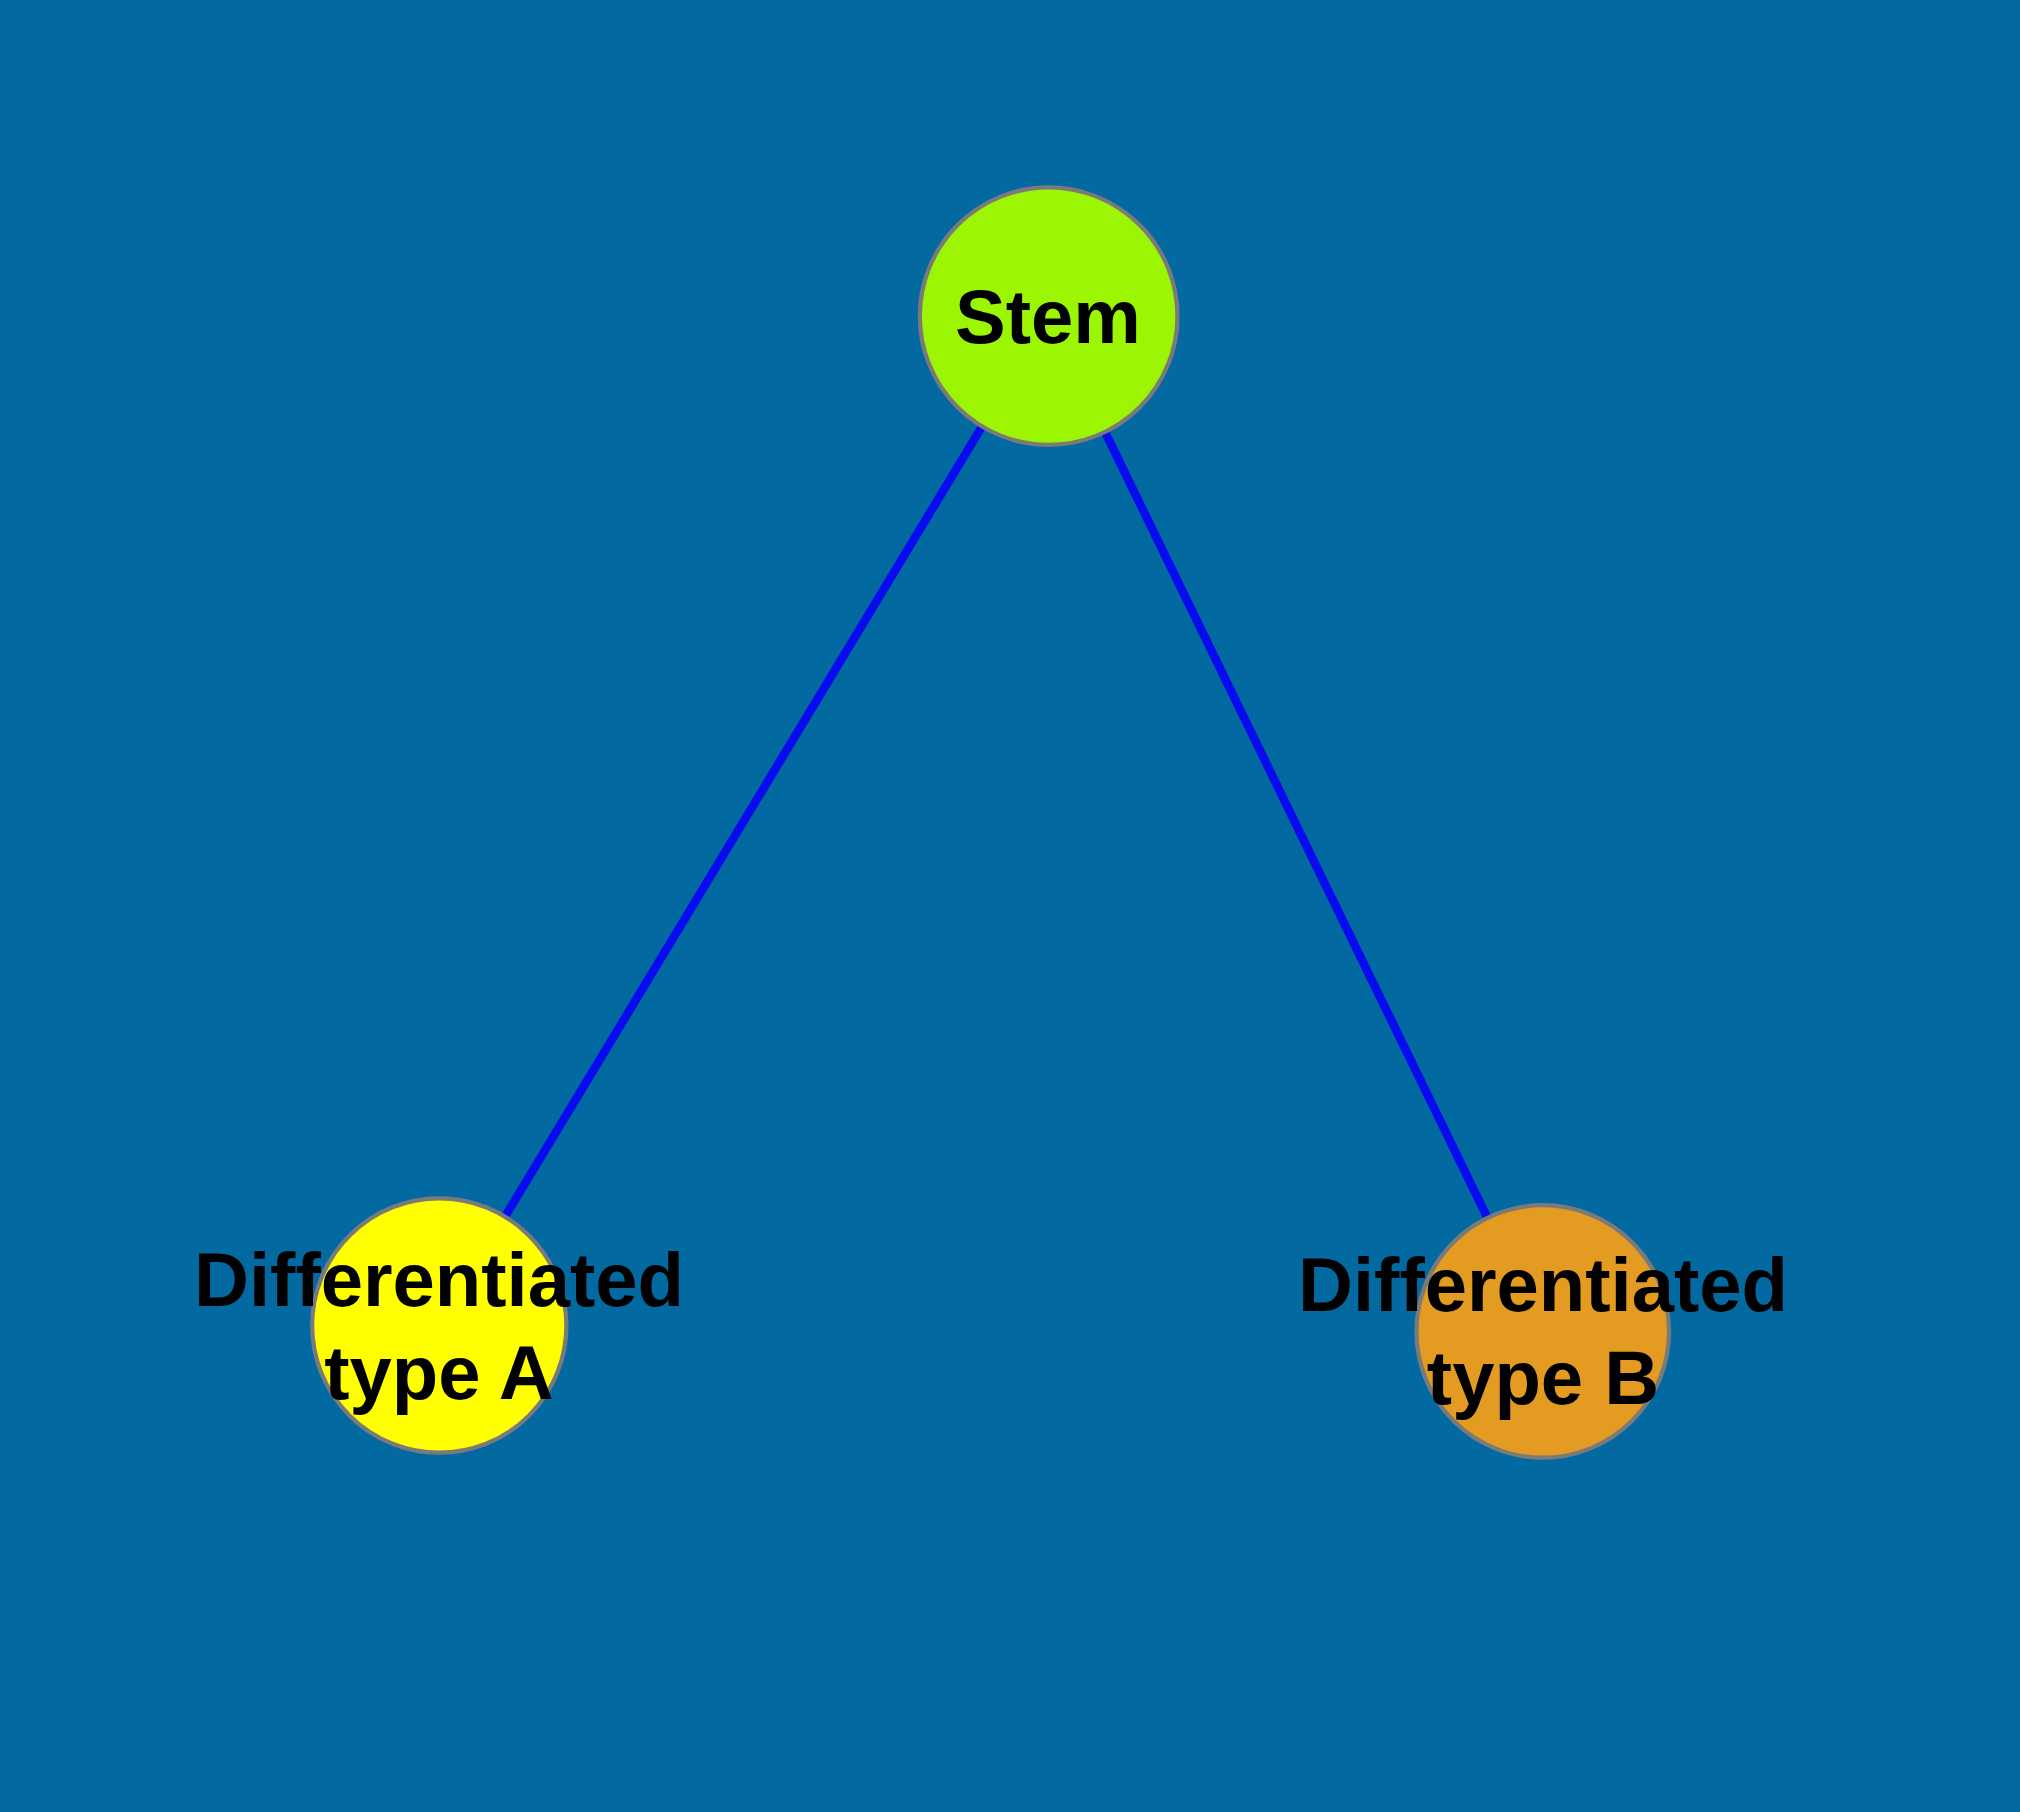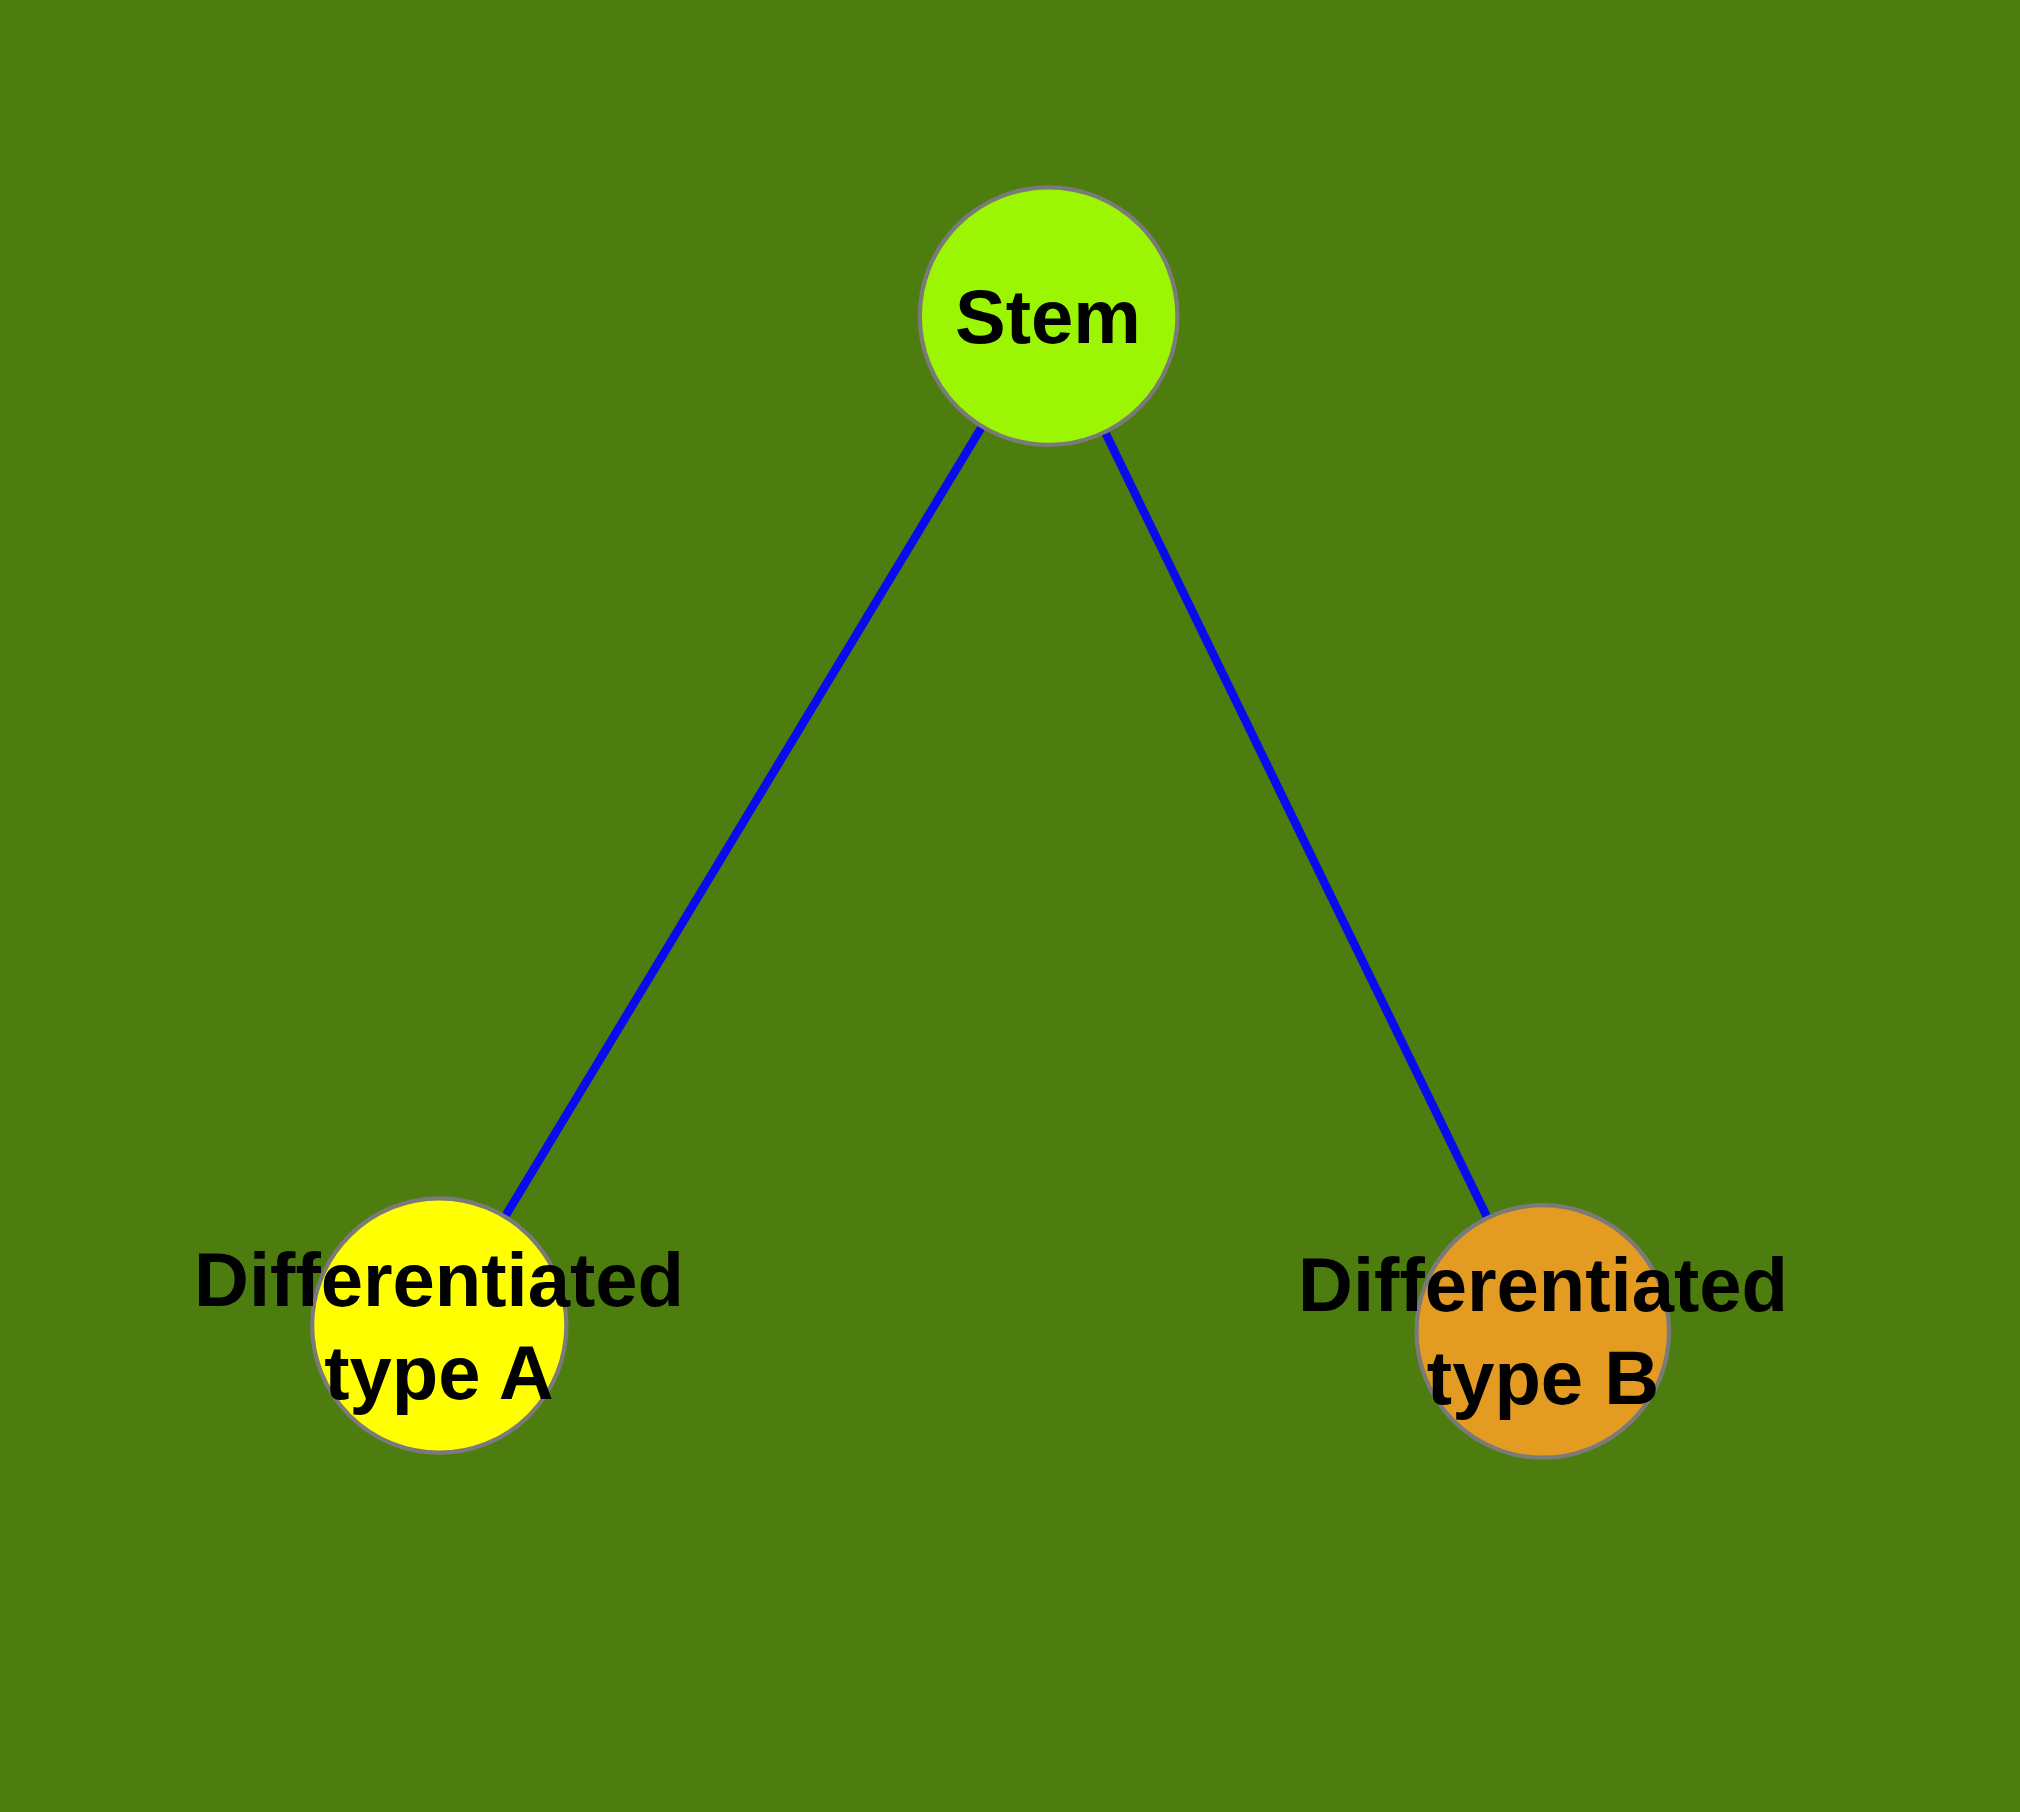--- a/index.html
+++ b/index.html
@@ -29,21 +29,21 @@
     line-height: 93px;
     text-align: center;
     white-space: pre-line;
     color: #000000;
     pointer-events: none;
   }
 </style>
 </head>
 <body>
 
-<div class="stage" id="stage" style="background: #4d7c0f;">
+<div class="stage" id="stage" style="background: #0369a1;">
   <svg id="graph-svg" xmlns="http://www.w3.org/2000/svg" width="2021" height="1812" viewBox="0 0 2384 2138">
     <g id="edges-layer">
         <line x1="1237" y1="373" x2="518" y2="1564" stroke="#0A0AF0" stroke-width="10"></line>
         <line x1="1237" y1="373" x2="1820" y2="1571" stroke="#0A0AF0" stroke-width="10"></line>
       </g>
     <g id="nodes-layer">
         <circle cx="1237" cy="373" r="152" fill="#9CF502" stroke="#7A7A7A" stroke-width="5"></circle>
         <circle cx="518" cy="1564" r="150" fill="#FFFF00" stroke="#7A7A7A" stroke-width="5"></circle>
         <circle cx="1820" cy="1571" r="149" fill="#E39B21" stroke="#7A7A7A" stroke-width="5"></circle>
       </g>

